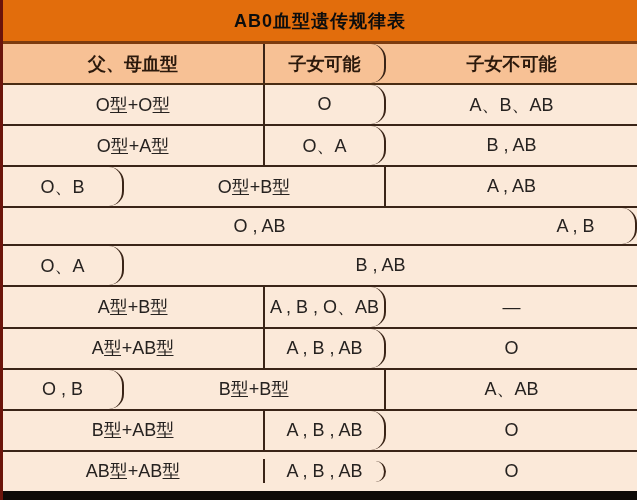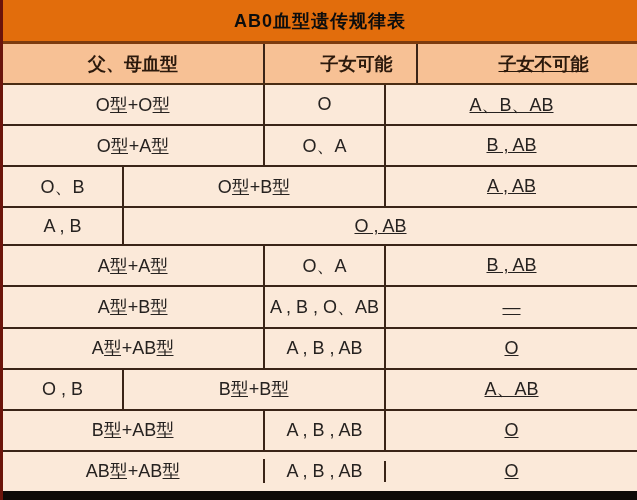--- a/index.html
+++ b/index.html
@@ -31,21 +31,20 @@
     font-weight: 700;
     color: #0d0d0d;
     letter-spacing: 1px;
   }
 
   .header-row {
     flex: 0 0 41px;
     background: #f7c195;
     display: flex;
     border-bottom: 2px solid #4a2c12;
-    gap: 32px;
   }
   .header-cell {
     display: flex;
     align-items: center;
     justify-content: center;
     font-size: 18px;
     font-weight: 700;
     color: #2b190c;
   }
 
@@ -56,22 +55,22 @@
   }
   .row {
     flex: 1 1 auto;
     display: flex;
     background: #fbe9d9;
     border-bottom: 2px solid #3a2417;
   }
   .row:last-child { border-bottom: none; align-items: center; }
 
   .col-parents    { width: 262px; flex: 0 0 262px; border-right: 2px solid #3a2417; }
-  .col-possible   { width: 121px; flex: 0 0 121px; border-right: 2px solid #3a2417; }
-  .col-impossible { flex: 1 1 auto; text-decoration: underline; }
+  .col-possible   { width: 121px; flex: 0 0 121px; border-right: 2px solid #3a2417; border-radius: 15px; }
+  .col-impossible { flex: 1 1 auto; }
 
   .cell {
     display: flex;
     align-items: center;
     justify-content: center;
     font-size: 18px;
     color: #262220;
     white-space: nowrap;
   }
 
@@ -109,26 +108,25 @@
       <div class="cell col-impossible">B , AB</div>
     </div>
 
     <div class="row">
       <div class="cell col-possible">O、B</div>
       <div class="cell col-parents">O型+B型</div>
       <div class="cell col-impossible">A , AB</div>
     </div>
 
     <div class="row">
+      <div class="cell col-impossible">O , AB</div>
       <div class="cell col-possible">A , B</div>
-      <div class="cell col-impossible">O , AB</div>
     </div>
 
     <div class="row">
-      <div class="cell col-parents">A型+A型</div>
       <div class="cell col-possible">O、A</div>
       <div class="cell col-impossible">B , AB</div>
     </div>
 
     <div class="row">
       <div class="cell col-parents">A型+B型</div>
       <div class="cell col-possible">A , B , O、AB</div>
       <div class="cell col-impossible">—</div>
     </div>
 

